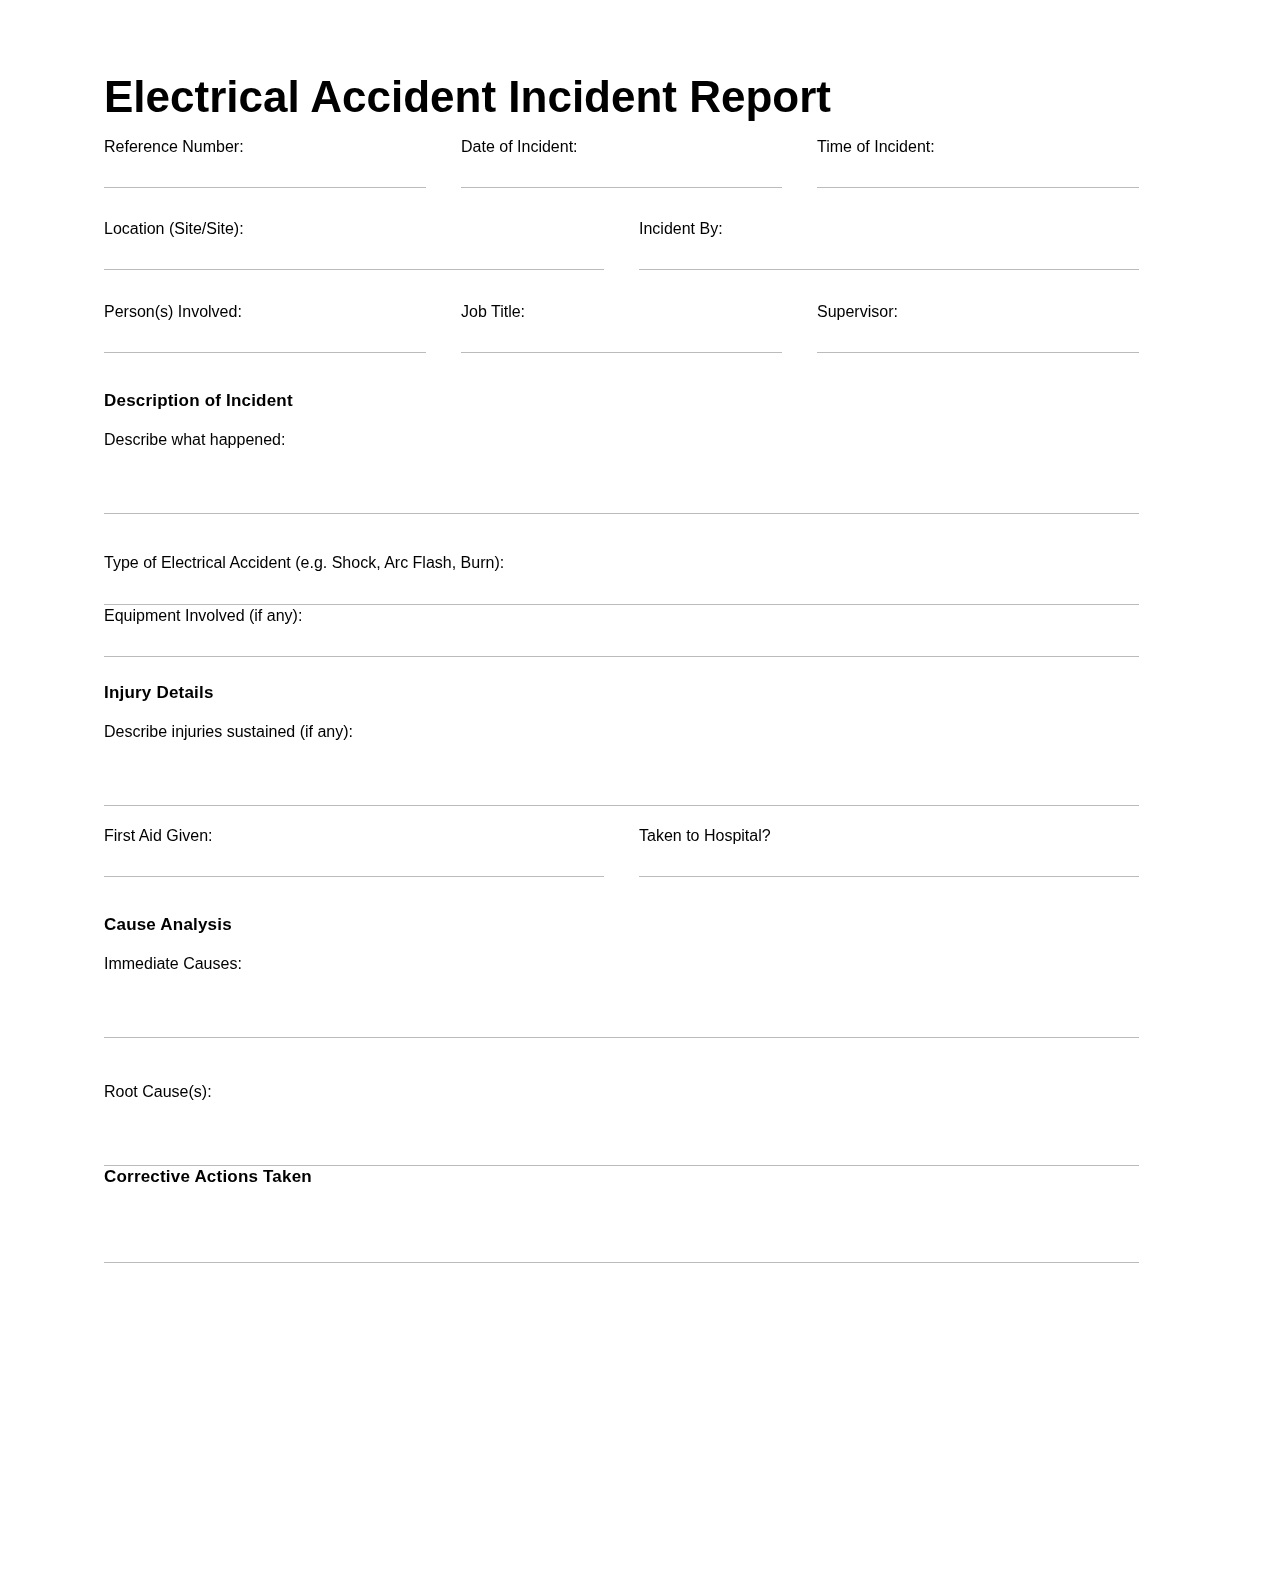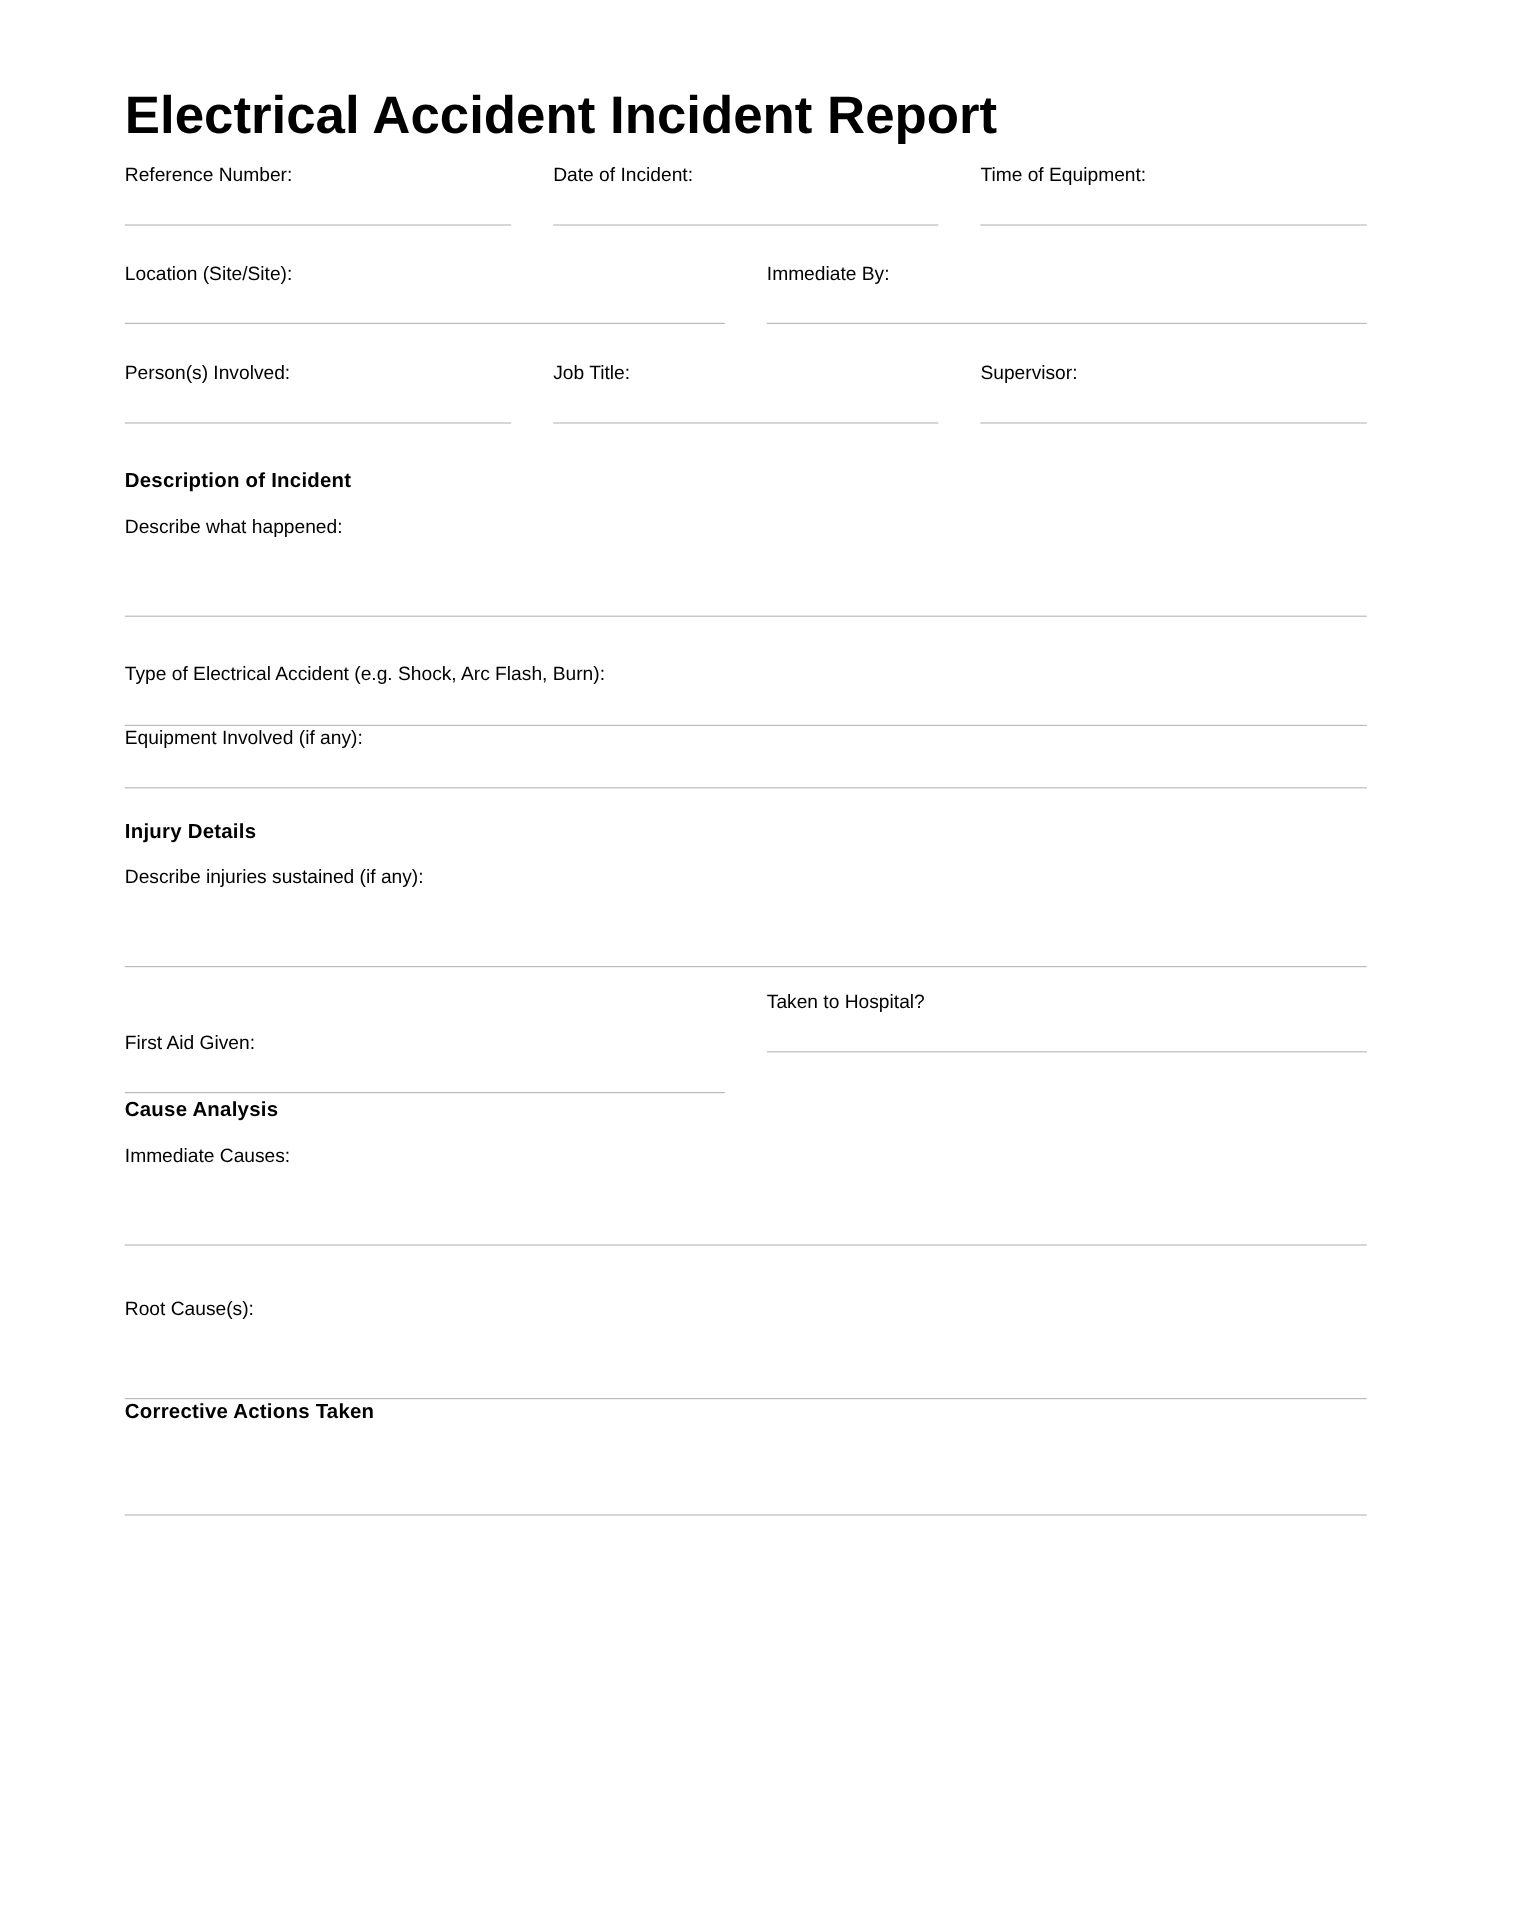--- a/index.html
+++ b/index.html
@@ -77,30 +77,30 @@
 
   <div class="field" style="left:0; top:137px; width:322px; height:51px;">
     <span class="label">Reference Number:</span>
     <input class="value" type="text" value="" style="">
   </div>
   <div class="field" style="left:357px; top:137px; width:321px; height:51px;">
     <span class="label">Date of Incident:</span>
     <input class="value" type="text" value="" style="">
   </div>
   <div class="field" style="left:713px; top:137px; width:322px; height:51px;">
-    <span class="label">Time of Equipment:</span>
+    <span class="label">Time of Incident:</span>
     <input class="value" type="text" value="" style="">
   </div>
 
   <div class="field" style="left:0; top:219px; width:500px; height:51px;">
     <span class="label">Location (Site/Site):</span>
     <input class="value" type="text" value="" style="">
   </div>
   <div class="field" style="left:535px; top:219px; width:500px; height:51px;">
-    <span class="label">Immediate By:</span>
+    <span class="label">Incident By:</span>
     <input class="value" type="text" value="" style="">
   </div>
 
   <div class="field" style="left:0; top:302px; width:322px; height:51px;">
     <span class="label">Person(s) Involved:</span>
     <input class="value" type="text" value="" style="">
   </div>
   <div class="field" style="left:357px; top:302px; width:321px; height:51px;">
     <span class="label">Job Title:</span>
     <input class="value" type="text" value="" style="">
@@ -124,21 +124,21 @@
     <span class="label">Equipment Involved (if any):</span>
     <input class="value" type="text" value="" style="">
   </div>
 
   <h2 class="section-heading" style="top:682px;">Injury Details</h2>
 
   <div class="field" style="left:0; top:722px; width:1035px; height:84px;">
     <span class="label">Describe injuries sustained (if any):</span>
     <input class="value" type="text" value="" style="">
   </div>
-  <div class="field" style="left:0; top:860px; width:500px; height:51px;">
+  <div class="field" style="left:0; top:826px; width:500px; height:51px;">
     <span class="label">First Aid Given:</span>
     <input class="value" type="text" value="" style="">
   </div>
   <div class="field" style="left:535px; top:826px; width:500px; height:51px;">
     <span class="label">Taken to Hospital?</span>
     <input class="value" type="text" value="" style="">
   </div>
 
   <h2 class="section-heading" style="top:914px;">Cause Analysis</h2>
 

